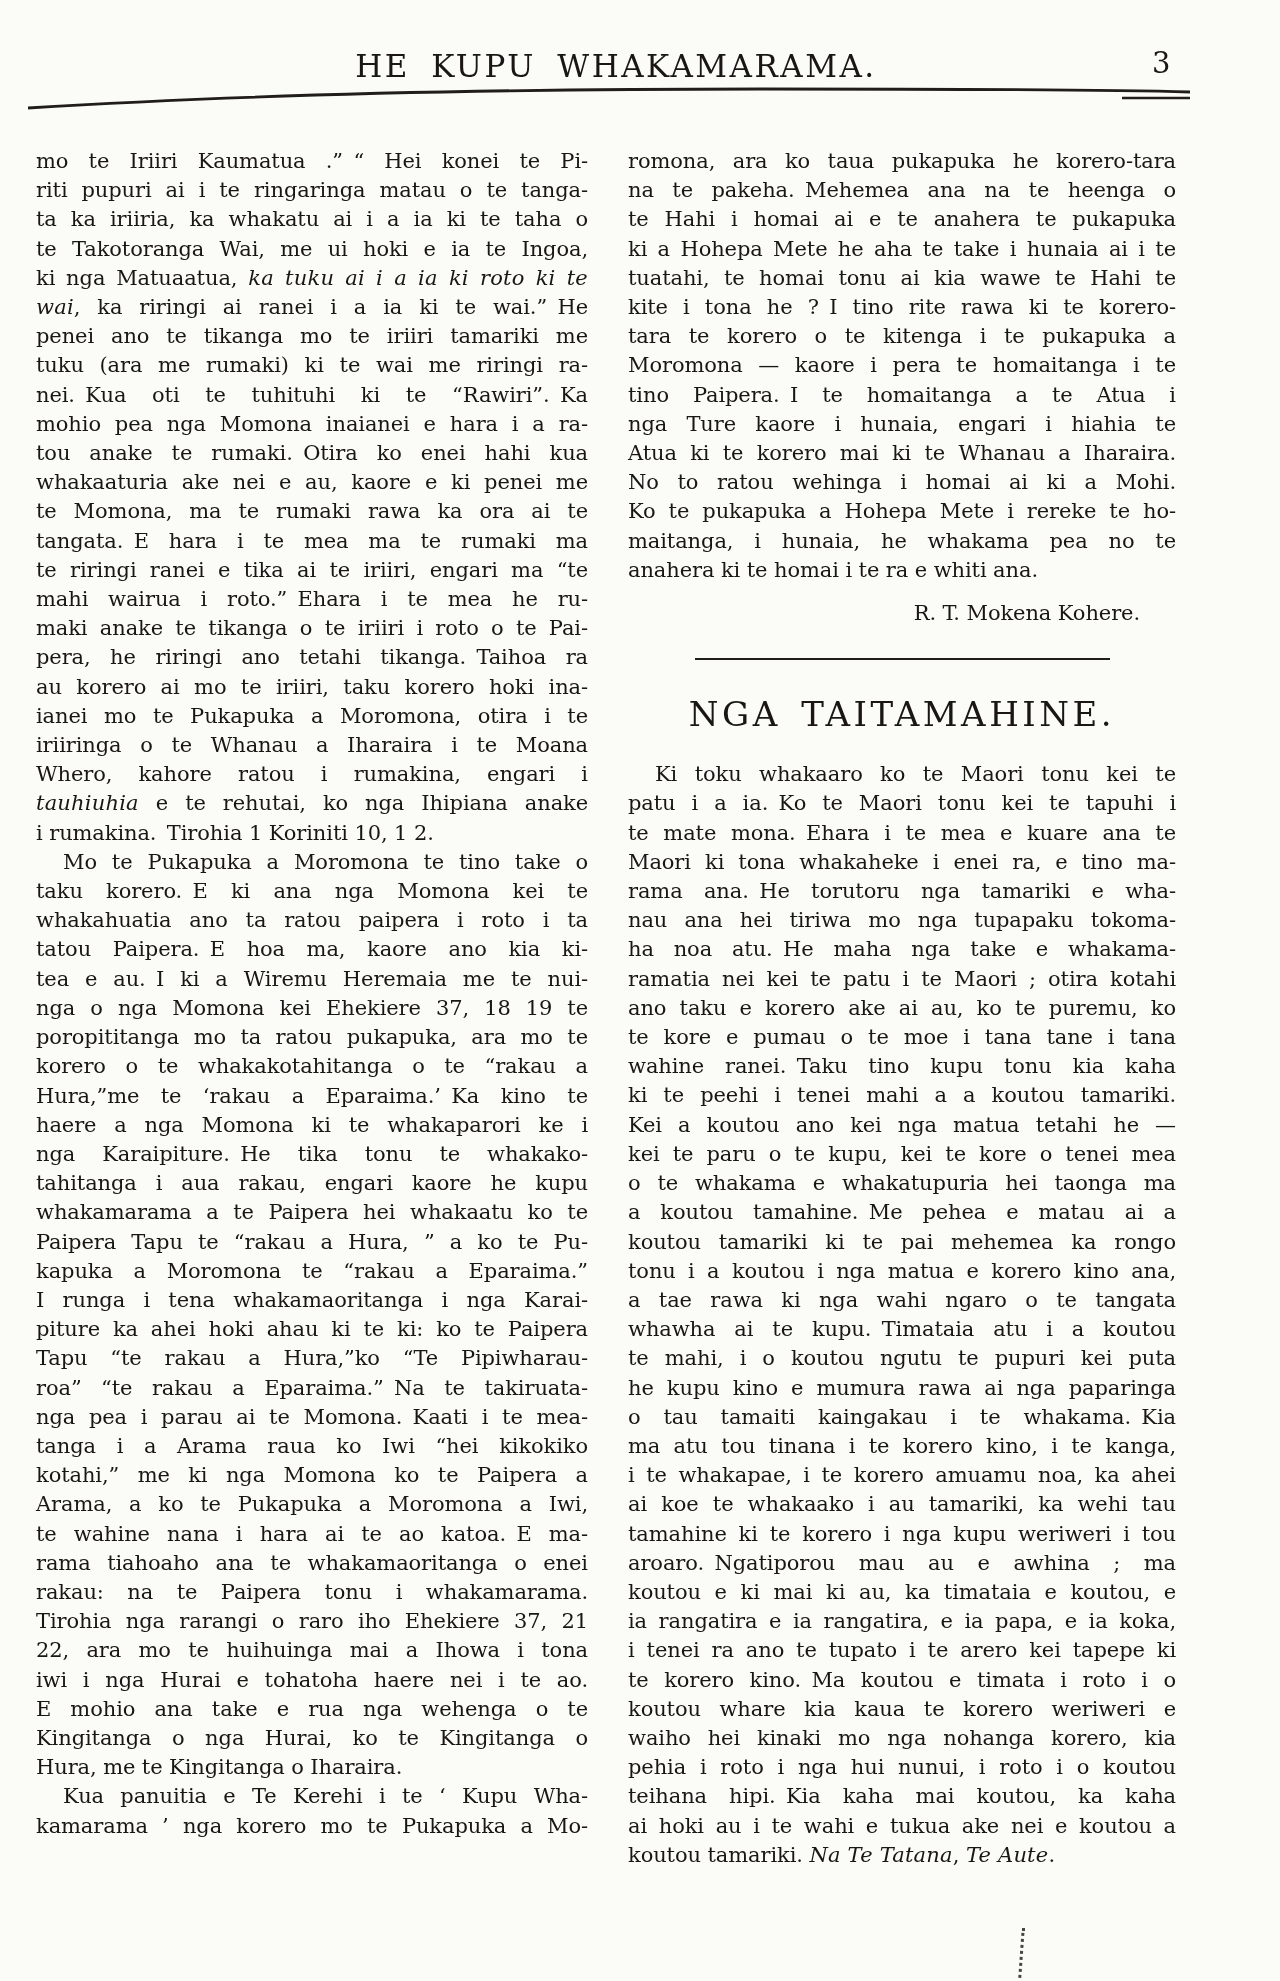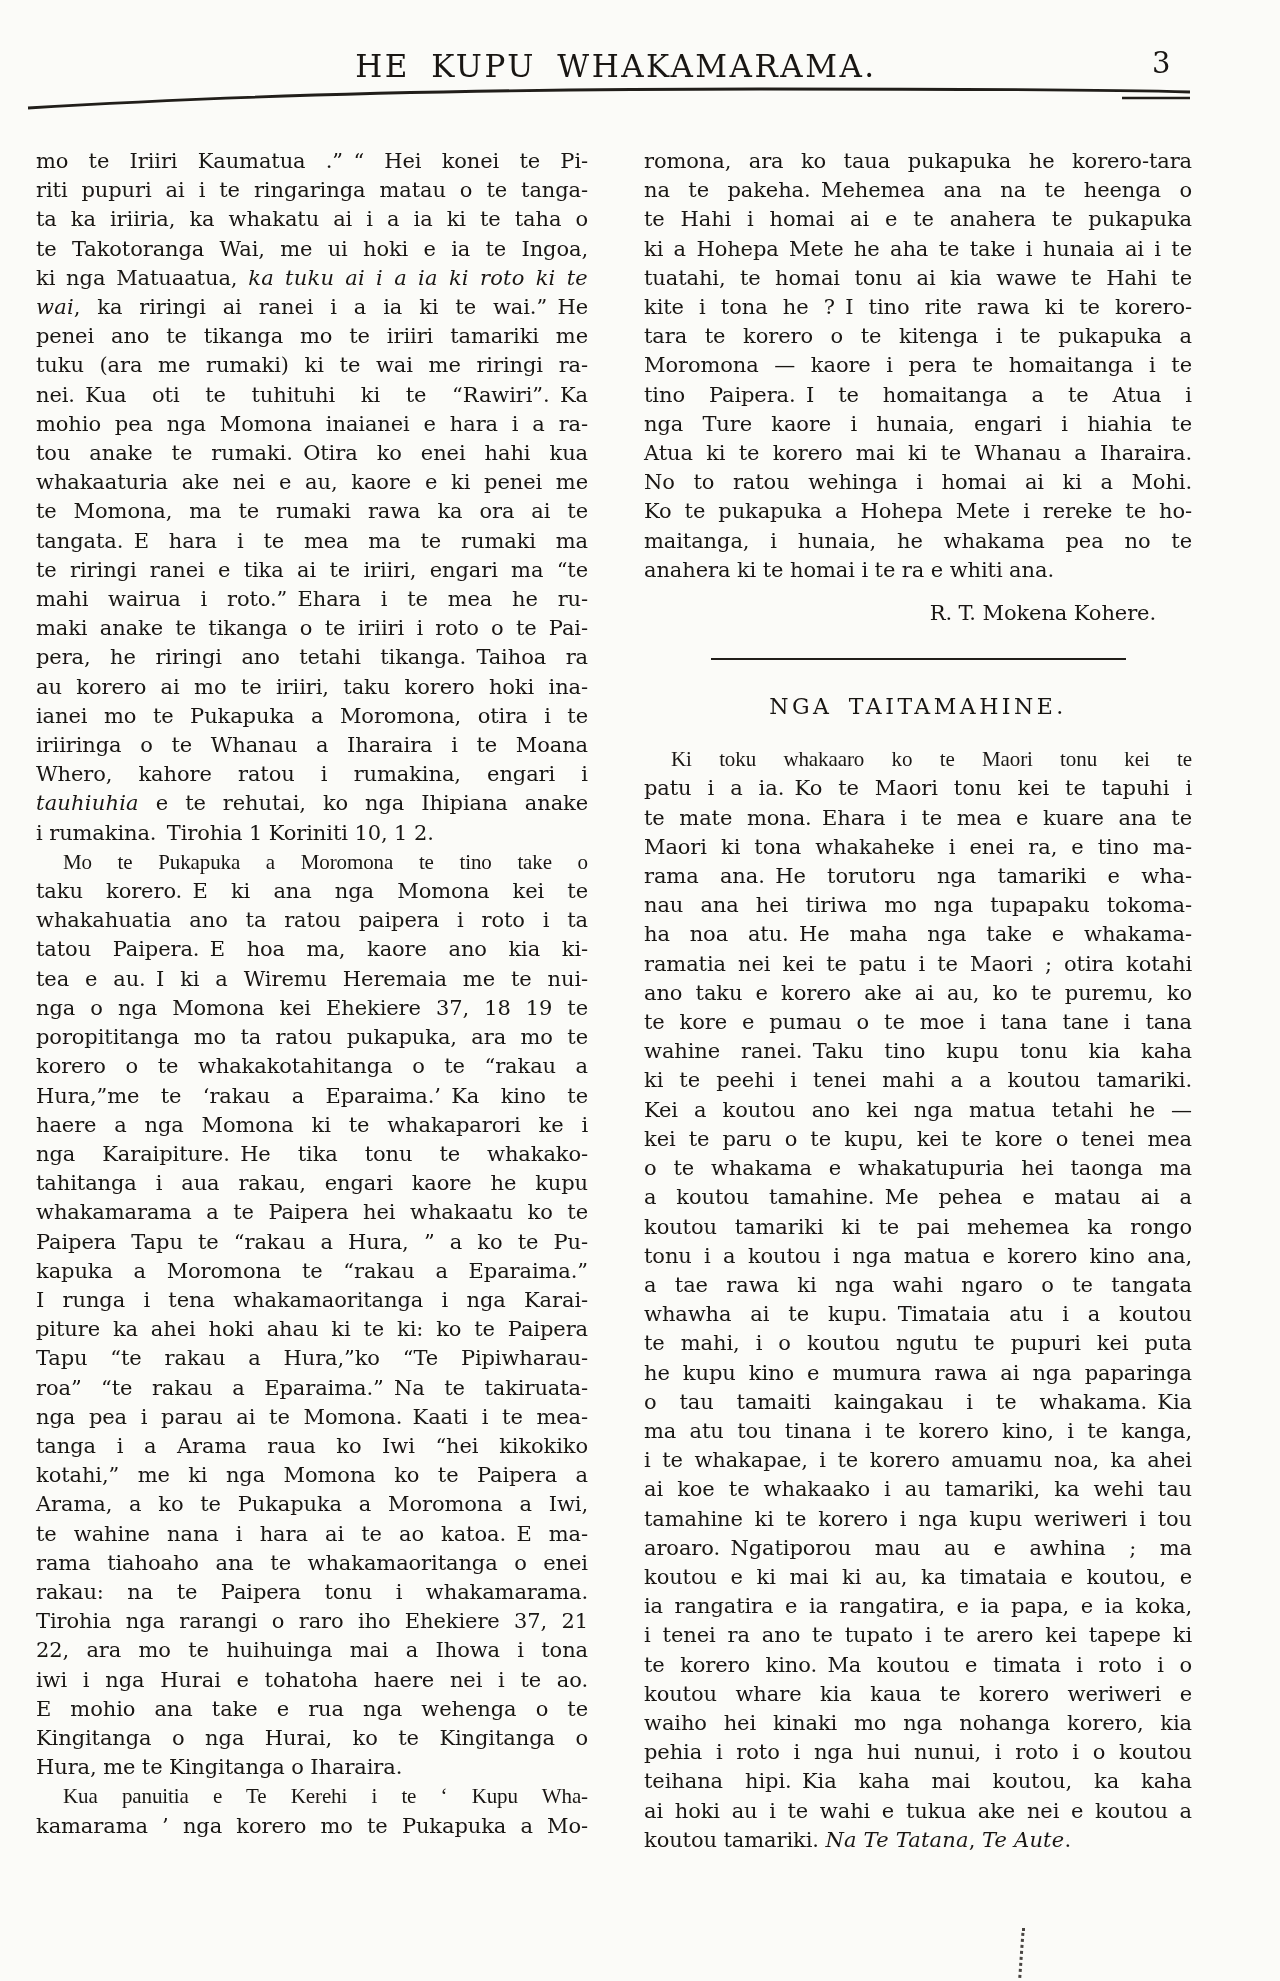--- a/index.html
+++ b/index.html
@@ -32,50 +32,50 @@
     top: 46px; left: 1152px;
     font-size: 29px;
   }
   .masthead-rule { position: absolute; top: 56px; left: 0; }
 
   
   .columns {
     position: absolute;
     top: 147px; left: 36px;
     display: flex;
-    gap: 56px;
+    gap: 40px;
   }
   .col { width: 552px; }
   .col.right { width: 548px; }
 
   .line {
     font-size: 21px;
     line-height: 29.2px;
     text-align: justify;
     text-align-last: justify;
     letter-spacing: -0.1px;
   }
   .line.end { text-align-last: left; }
-  .line.indent { text-indent: 27px; font-family: Liberation Serif, serif; }
+  .line.indent { text-indent: 27px; }
   .line.signature {
     text-align-last: right;
     padding-right: 36px;
     margin-top: 14px;
   }
   .line em { letter-spacing: 0.2px; }
 
   .col-rule {
     width: 415px;
     margin: 30px auto 0 auto;
     border: none;
     border-top: 2.5px solid #211e1a;
   }
   .col-heading {
     margin: 34px 0 26px 0;
-    font-size: 22px;
+    font-size: 34px;
     font-weight: normal;
     text-align: center;
     letter-spacing: 3.5px;
     word-spacing: 6px;
   }
 
   
   .ink-speck {
     position: absolute;
     top: 1928px; left: 1020px;

